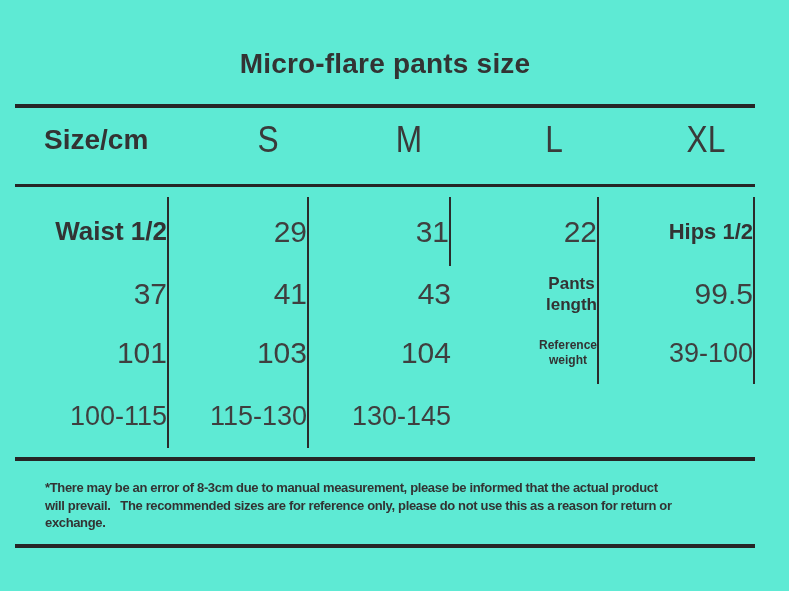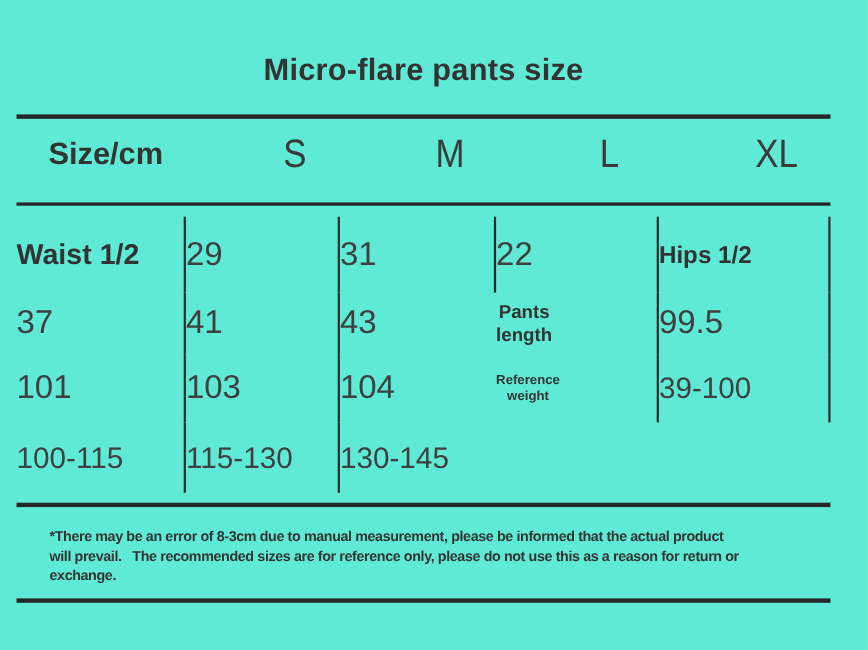--- a/index.html
+++ b/index.html
@@ -26,21 +26,21 @@
   }
   .header-label { font-size:28px; font-weight:700; text-align:left; color:#333333; }
   .header-size  { font-size:36px; font-weight:400; text-align:center; color:#3a3a3a;
                   transform:scaleX(0.88); }
 
   .body-grid {
     position:absolute; top:197px; left:15px; width:740px;
     display:grid; grid-template-columns:154px 140px 142px 148px 156px;
     grid-template-rows:69px 56px 62px 64px;
   }
-  .cell { display:flex; align-items:center; justify-content:flex-start; box-sizing:border-box; }
+  .cell { display:flex; align-items:center; justify-content:flex-end; box-sizing:border-box; }
   .col-div { border-right:2px solid #2b2b2b; }
   .row-label { font-weight:700; white-space:pre-line; text-align:center; line-height:1.25; color:#333333; }
   .fs-waist  { font-size:26px; }
   .fs-hips   { font-size:22px; }
   .fs-pants  { font-size:17px; }
   .fs-weight { font-size:12px; }
   .value { font-size:30px; font-weight:400; color:#3f3f3f; }
   .value-weight { font-size:27px; }
 
   .footnote {

